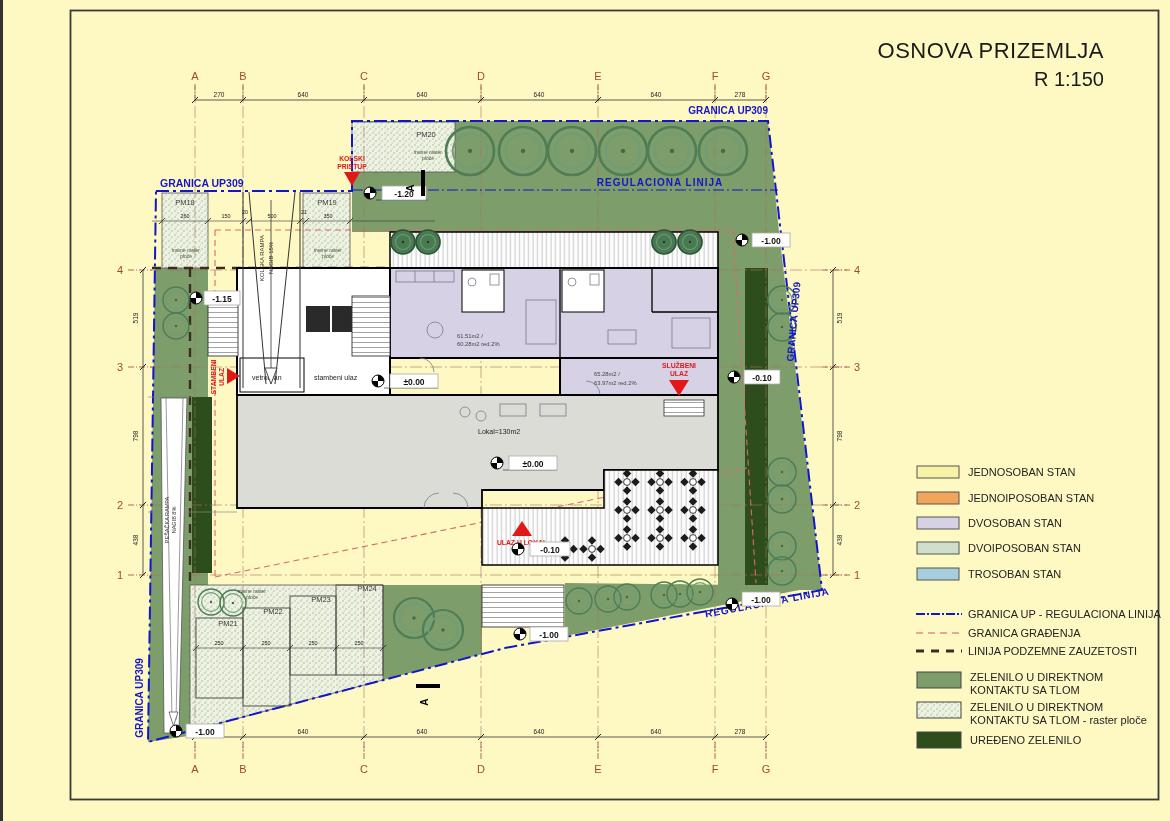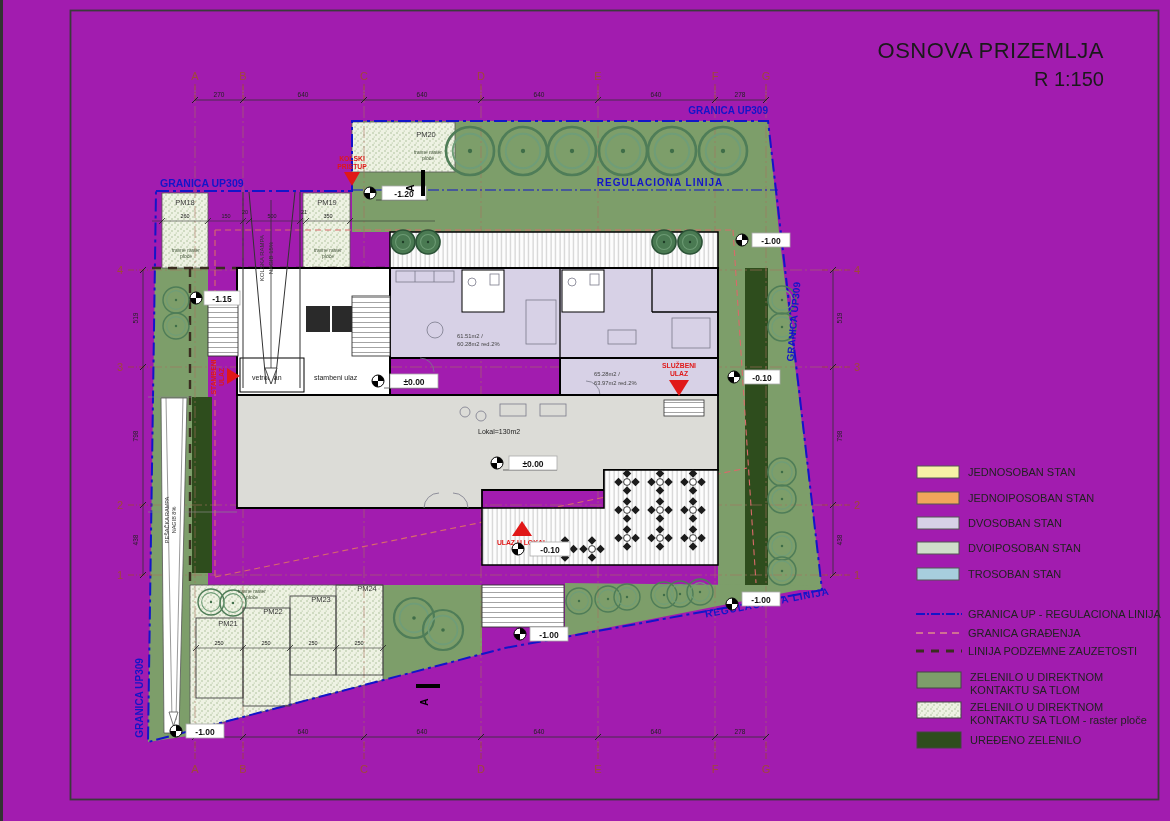--- a/index.html
+++ b/index.html
@@ -1,16 +1,16 @@
 <!DOCTYPE html>
 <html><head>
 <meta charset="utf-8">
 <style>
   html,body{margin:0;padding:0;background:#fff;}
-  #sheet{position:relative;width:1170px;height:821px;background:#a21caf;overflow:hidden;
+  #sheet{position:relative;width:1170px;height:821px;background:#fef9c3;overflow:hidden;
          font-family:"Liberation Sans",sans-serif;}
   svg text{font-family:"Liberation Sans",sans-serif;}
   .ttl{fill:#1a1a1a;font-size:22px;letter-spacing:.5px}
   .ttl2{fill:#1a1a1a;font-size:20px}
   .leg{fill:#222;font-size:11px}
   .blue{fill:#1315c9;font-weight:bold;font-size:10.5px}
   .red{fill:#e01818;font-weight:bold;font-size:6.8px}
   .axl{fill:#a04838;font-size:11px;text-anchor:middle}
   .dim{fill:#222;font-size:6.5px;text-anchor:middle}
   .sdim{fill:#222;font-size:5.5px;text-anchor:middle}

